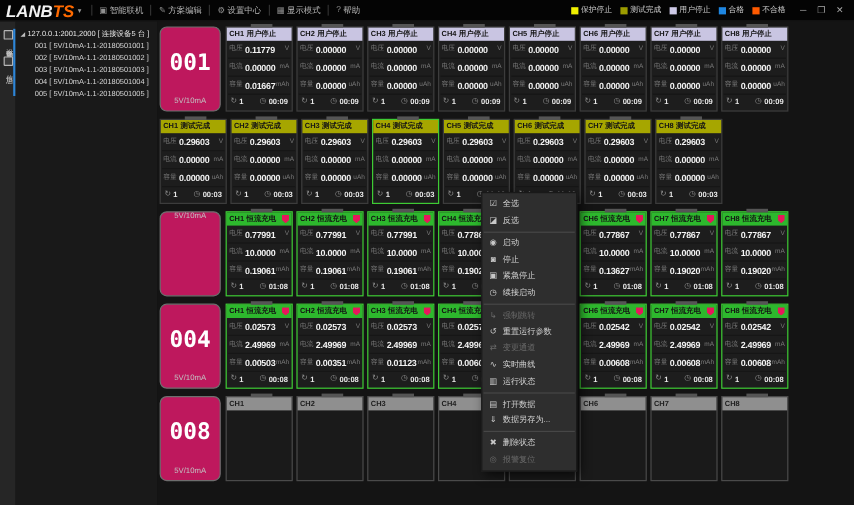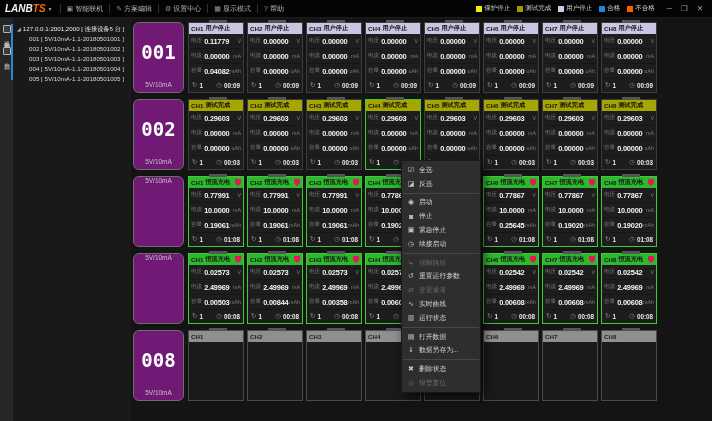--- a/index.html
+++ b/index.html
@@ -4,21 +4,21 @@
 <style>
   html,body { margin:0; padding:0; }
   body {
     position:relative; width:712px; height:421px; overflow:hidden;
     background:#101010; font-family:"Liberation Sans", sans-serif;
     -webkit-font-smoothing:antialiased;
   }
   
   .titlebar { position:absolute; left:0; top:0; right:0; height:18px; background:#040404;
     display:flex; align-items:center; padding:0 5px; box-sizing:border-box; border-bottom:1px solid #1c1c1c; }
-  .brand { font-style:italic; font-weight:bold; font-size:10px; color:#f1f1f1; white-space:nowrap; }
+  .brand { font-style:italic; font-weight:bold; font-size:14px; color:#f1f1f1; white-space:nowrap; }
   .brand .accent { color:#ff6a00; }
   .caret { color:#9a9a9a; font-size:6px; margin:0 5px 0 3px; }
   .mdiv { width:1px; height:9px; background:#303030; margin:0 3px; }
   .menu-item { display:flex; align-items:center; gap:2px; color:#b8b8b8; font-size:7px; padding:0 3px; white-space:nowrap; cursor:default; }
   .menu-item .mi { font-size:7px; color:#909090; }
   .legend { margin-left:auto; display:flex; align-items:center; gap:7px; }
   .legend-item { display:flex; align-items:center; gap:2px; font-size:6.5px; color:#cfcfcf; white-space:nowrap; }
   .swatch { width:6px; height:6px; }
   .winctl { display:flex; gap:9px; margin:0 4px 0 12px; color:#a8a8a8; font-size:7.5px; }
   .winbtn { cursor:default; }
@@ -29,21 +29,21 @@
   .strip-icon { width:6px; height:6px; border:1px solid #b5b5b5; border-radius:1px; background:#3a3a3a; }
   .strip-label { writing-mode:vertical-rl; text-orientation:upright; font-size:6px; color:#c8c8c8; letter-spacing:1px; line-height:7px; }
   
   .tree { position:absolute; left:13px; top:18px; bottom:0; width:118px; background:#191919; padding-top:6px; box-sizing:border-box; overflow:hidden; }
   .tree-root { display:flex; align-items:center; gap:2px; font-size:6.2px; color:#e8e8e8; padding-left:4px; white-space:nowrap; line-height:10px; }
   .tree-exp { font-size:5px; color:#bdbdbd; }
   .tree-item { font-size:6.2px; color:#d6d6d6; padding-left:16px; line-height:10px; white-space:nowrap; cursor:default; }
   
   .main { position:absolute; left:131px; top:18px; right:0; bottom:0; background:#141414; padding:4px 0 0 2px; box-sizing:border-box; overflow:hidden; }
   .device-row { display:flex; margin-bottom:6px; }
-  .device-card { width:49px; height:69px; border:1px solid #6e6e6e; border-radius:6px; background:#701a75;
+  .device-card { width:49px; height:69px; border:1px solid #6e6e6e; border-radius:6px; background:#be185d;
     margin-right:4px; display:flex; flex-direction:column; align-items:center; box-sizing:content-box; }
   .device-no { flex:1; display:flex; align-items:center; font-family:"DejaVu Sans Mono", monospace;
     font-weight:bold; font-size:19px; color:#ffffff; }
   .device-spec { font-size:6.5px; color:#c2c2c2; margin-bottom:4px; }
   .panels { display:flex; gap:3px; }
   .panel { position:relative; width:56px; height:71px; box-sizing:border-box; background:#1d1d1d; border:1px solid #3c3c3c; }
   .panel.sel { border-color:#3ecb34; }
   .panel.empty { background:#1a1a1a; border-color:#4a4a4a; }
   .notch { position:absolute; top:-3px; left:20px; width:18px; height:3px; background:#555555; }
   .phead { height:11px; display:flex; align-items:center; padding:0 2px; gap:2px; font-size:6.2px; font-weight:bold; color:#141414; }
@@ -179,21 +179,21 @@
               <span class="fv">0.11779</span>
               <span class="fu">V</span>
             </div>
             <div class="pfield">
               <span class="fl">电流</span>
               <span class="fv">0.00000</span>
               <span class="fu">mA</span>
             </div>
             <div class="pfield">
               <span class="fl">容量</span>
-              <span class="fv">0.04082</span>
+              <span class="fv">0.01667</span>
               <span class="fu">mAh</span>
             </div>
             <div class="pfoot">
               <span class="lico">↻</span>
               <span class="lcount">1</span>
               <span class="ptime">
                 <span class="cico">◷</span>
                 <span class="tval">00:09</span>
               </span>
             </div>
@@ -404,24 +404,20 @@
               <span class="lcount">1</span>
               <span class="ptime">
                 <span class="cico">◷</span>
                 <span class="tval">00:09</span>
               </span>
             </div>
           </div>
         </div>
       </div>
       <div class="device-row">
-        <div class="device-card">
-          <div class="device-no">002</div>
-          <div class="device-spec">5V/10mA</div>
-        </div>
         <div class="panels">
           <div class="panel theme-olive">
             <div class="notch"></div>
             <div class="phead">
               <span class="hname">CH1</span>
               <span class="hstat">测试完成</span>
             </div>
             <div class="pfield">
               <span class="fl">电压</span>
               <span class="fv">0.29603</span>
@@ -830,21 +826,21 @@
               <span class="fv">0.77867</span>
               <span class="fu">V</span>
             </div>
             <div class="pfield">
               <span class="fl">电流</span>
               <span class="fv">10.0000</span>
               <span class="fu">mA</span>
             </div>
             <div class="pfield">
               <span class="fl">容量</span>
-              <span class="fv">0.25645</span>
+              <span class="fv">0.13627</span>
               <span class="fu">mAh</span>
             </div>
             <div class="pfoot">
               <span class="lico">↻</span>
               <span class="lcount">1</span>
               <span class="ptime">
                 <span class="cico">◷</span>
                 <span class="tval">01:08</span>
               </span>
             </div>
@@ -908,20 +904,21 @@
               <span class="ptime">
                 <span class="cico">◷</span>
                 <span class="tval">01:08</span>
               </span>
             </div>
           </div>
         </div>
       </div>
       <div class="device-row">
         <div class="device-card">
+          <div class="device-no">004</div>
           <div class="device-spec">5V/10mA</div>
         </div>
         <div class="panels">
           <div class="panel theme-green sel">
             <div class="notch"></div>
             <div class="phead">
               <span class="hname">CH1</span>
               <span class="hstat">恒流充电</span>
               <span class="shield"></span>
             </div>
@@ -961,21 +958,21 @@
               <span class="fv">0.02573</span>
               <span class="fu">V</span>
             </div>
             <div class="pfield">
               <span class="fl">电流</span>
               <span class="fv">2.49969</span>
               <span class="fu">mA</span>
             </div>
             <div class="pfield">
               <span class="fl">容量</span>
-              <span class="fv">0.00844</span>
+              <span class="fv">0.00351</span>
               <span class="fu">mAh</span>
             </div>
             <div class="pfoot">
               <span class="lico">↻</span>
               <span class="lcount">1</span>
               <span class="ptime">
                 <span class="cico">◷</span>
                 <span class="tval">00:08</span>
               </span>
             </div>
@@ -992,21 +989,21 @@
               <span class="fv">0.02573</span>
               <span class="fu">V</span>
             </div>
             <div class="pfield">
               <span class="fl">电流</span>
               <span class="fv">2.49969</span>
               <span class="fu">mA</span>
             </div>
             <div class="pfield">
               <span class="fl">容量</span>
-              <span class="fv">0.00358</span>
+              <span class="fv">0.01123</span>
               <span class="fu">mAh</span>
             </div>
             <div class="pfoot">
               <span class="lico">↻</span>
               <span class="lcount">1</span>
               <span class="ptime">
                 <span class="cico">◷</span>
                 <span class="tval">00:08</span>
               </span>
             </div>

